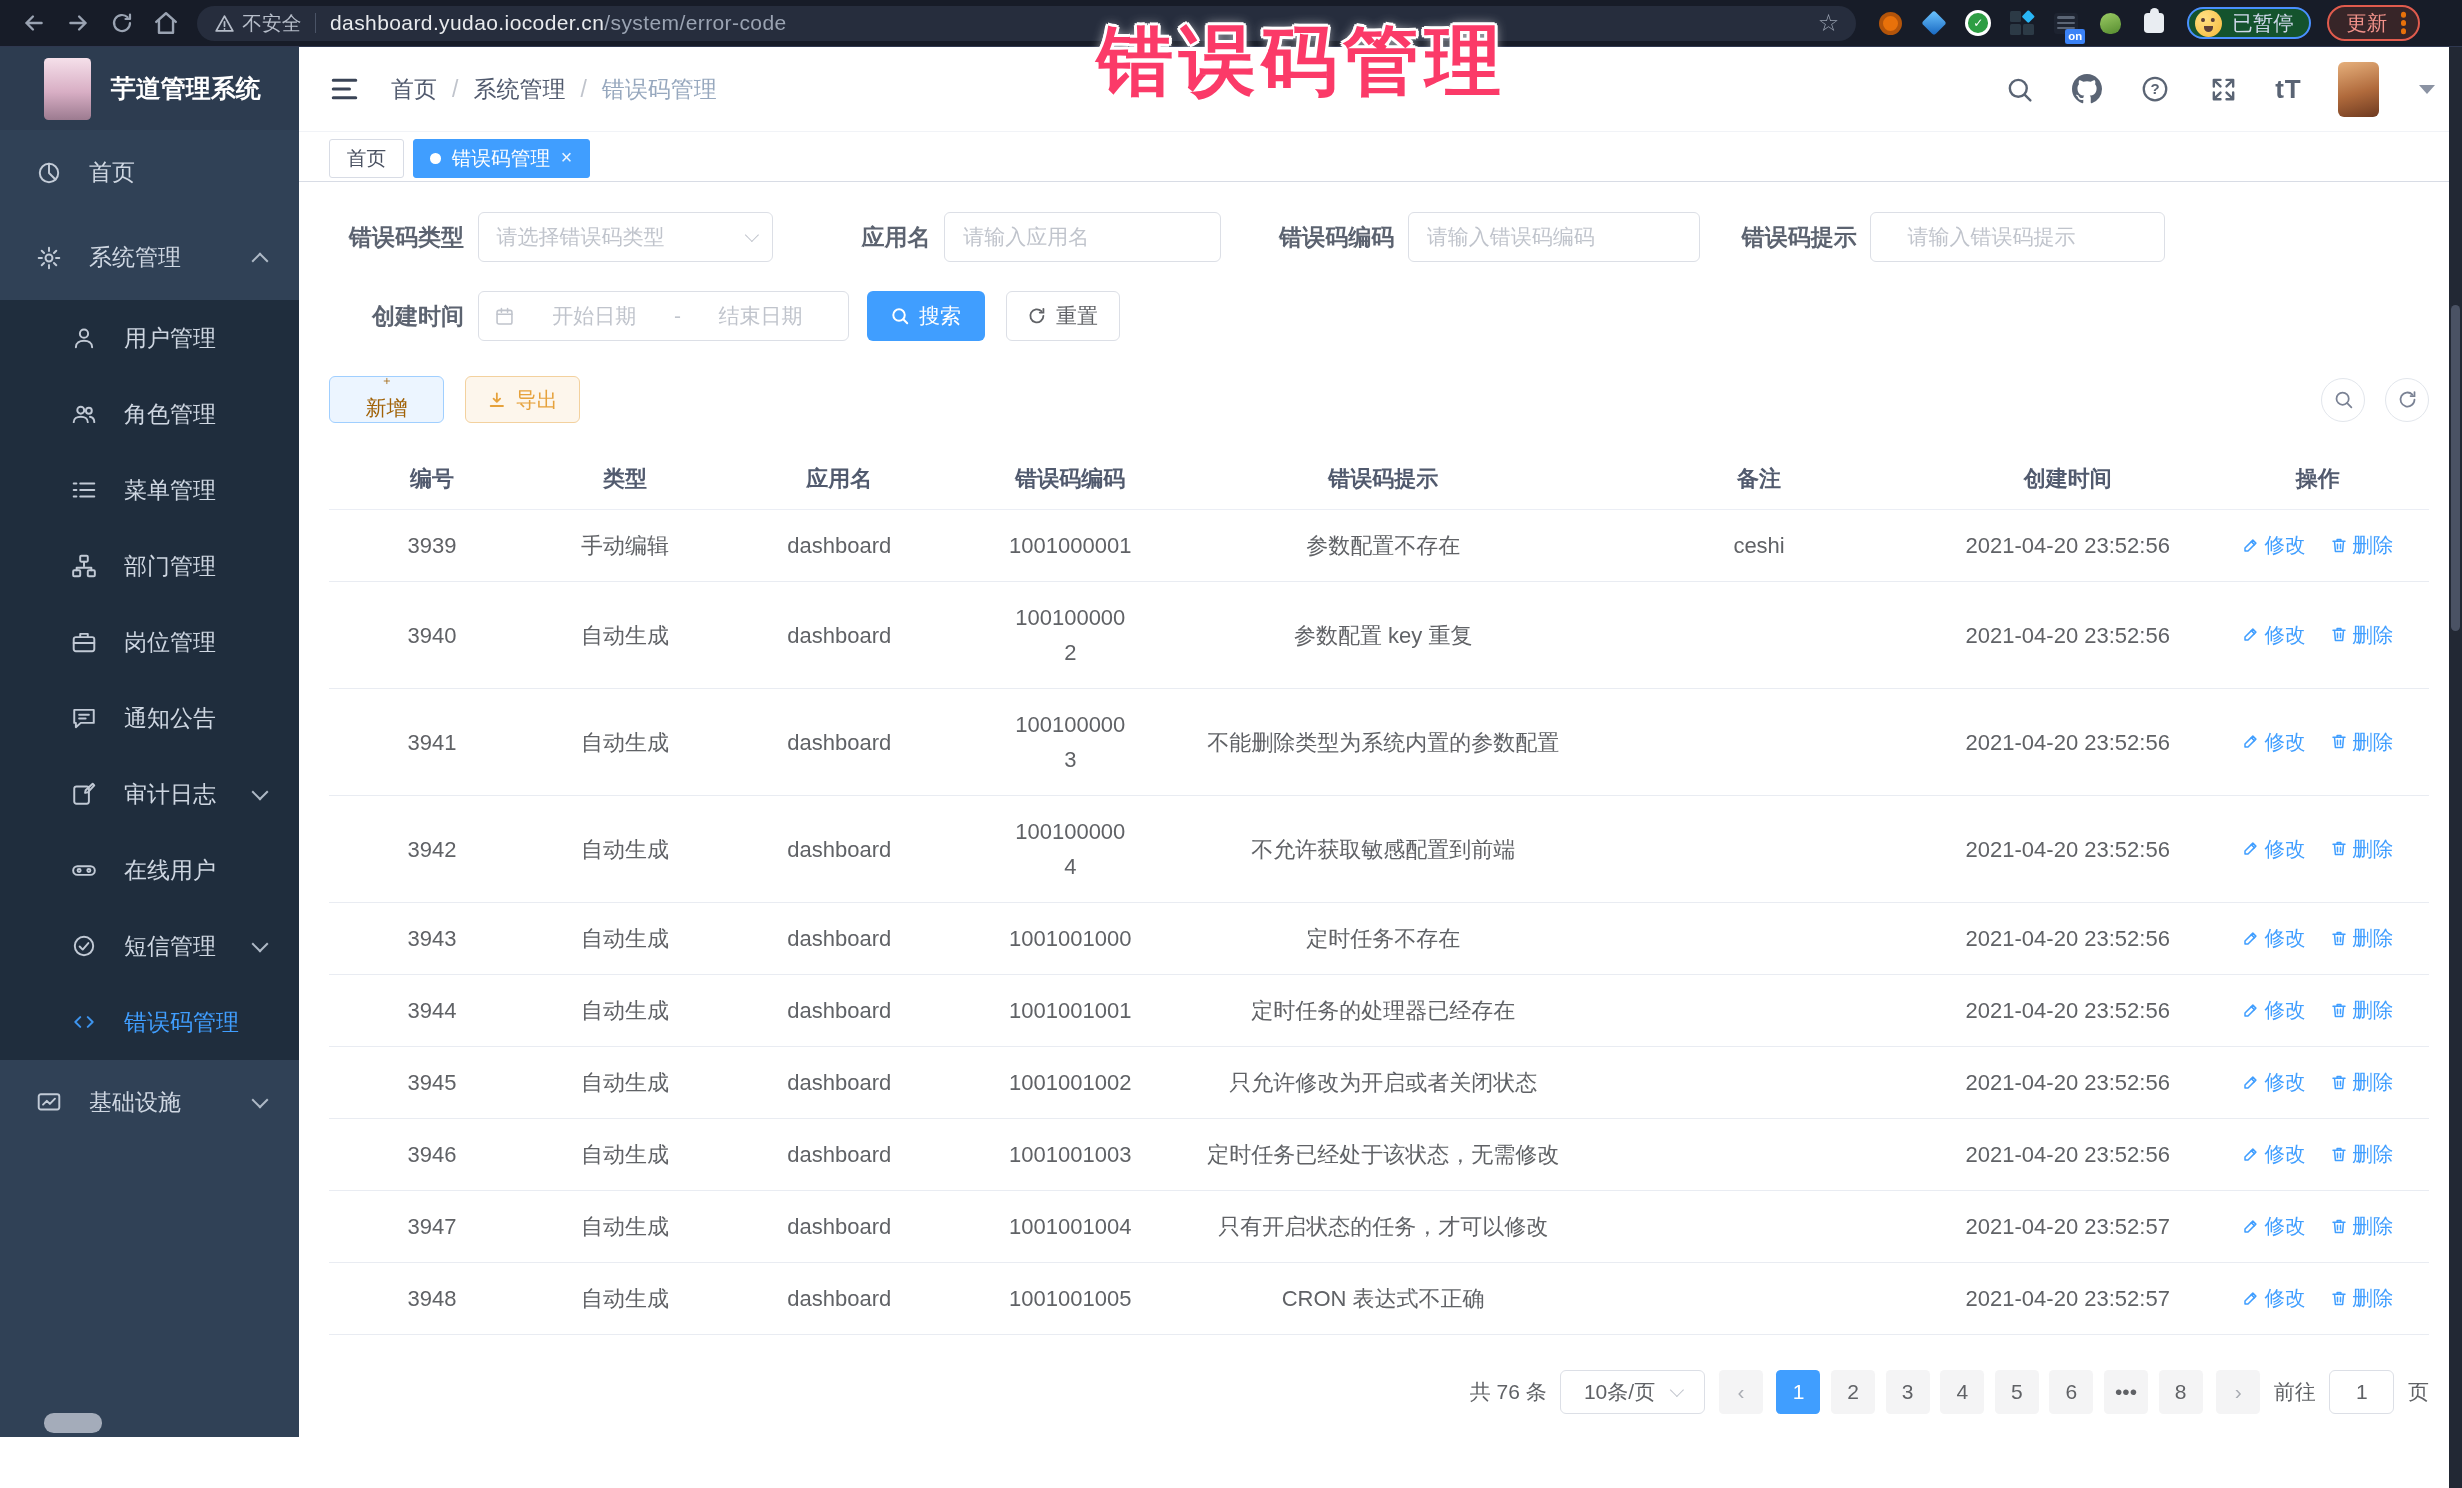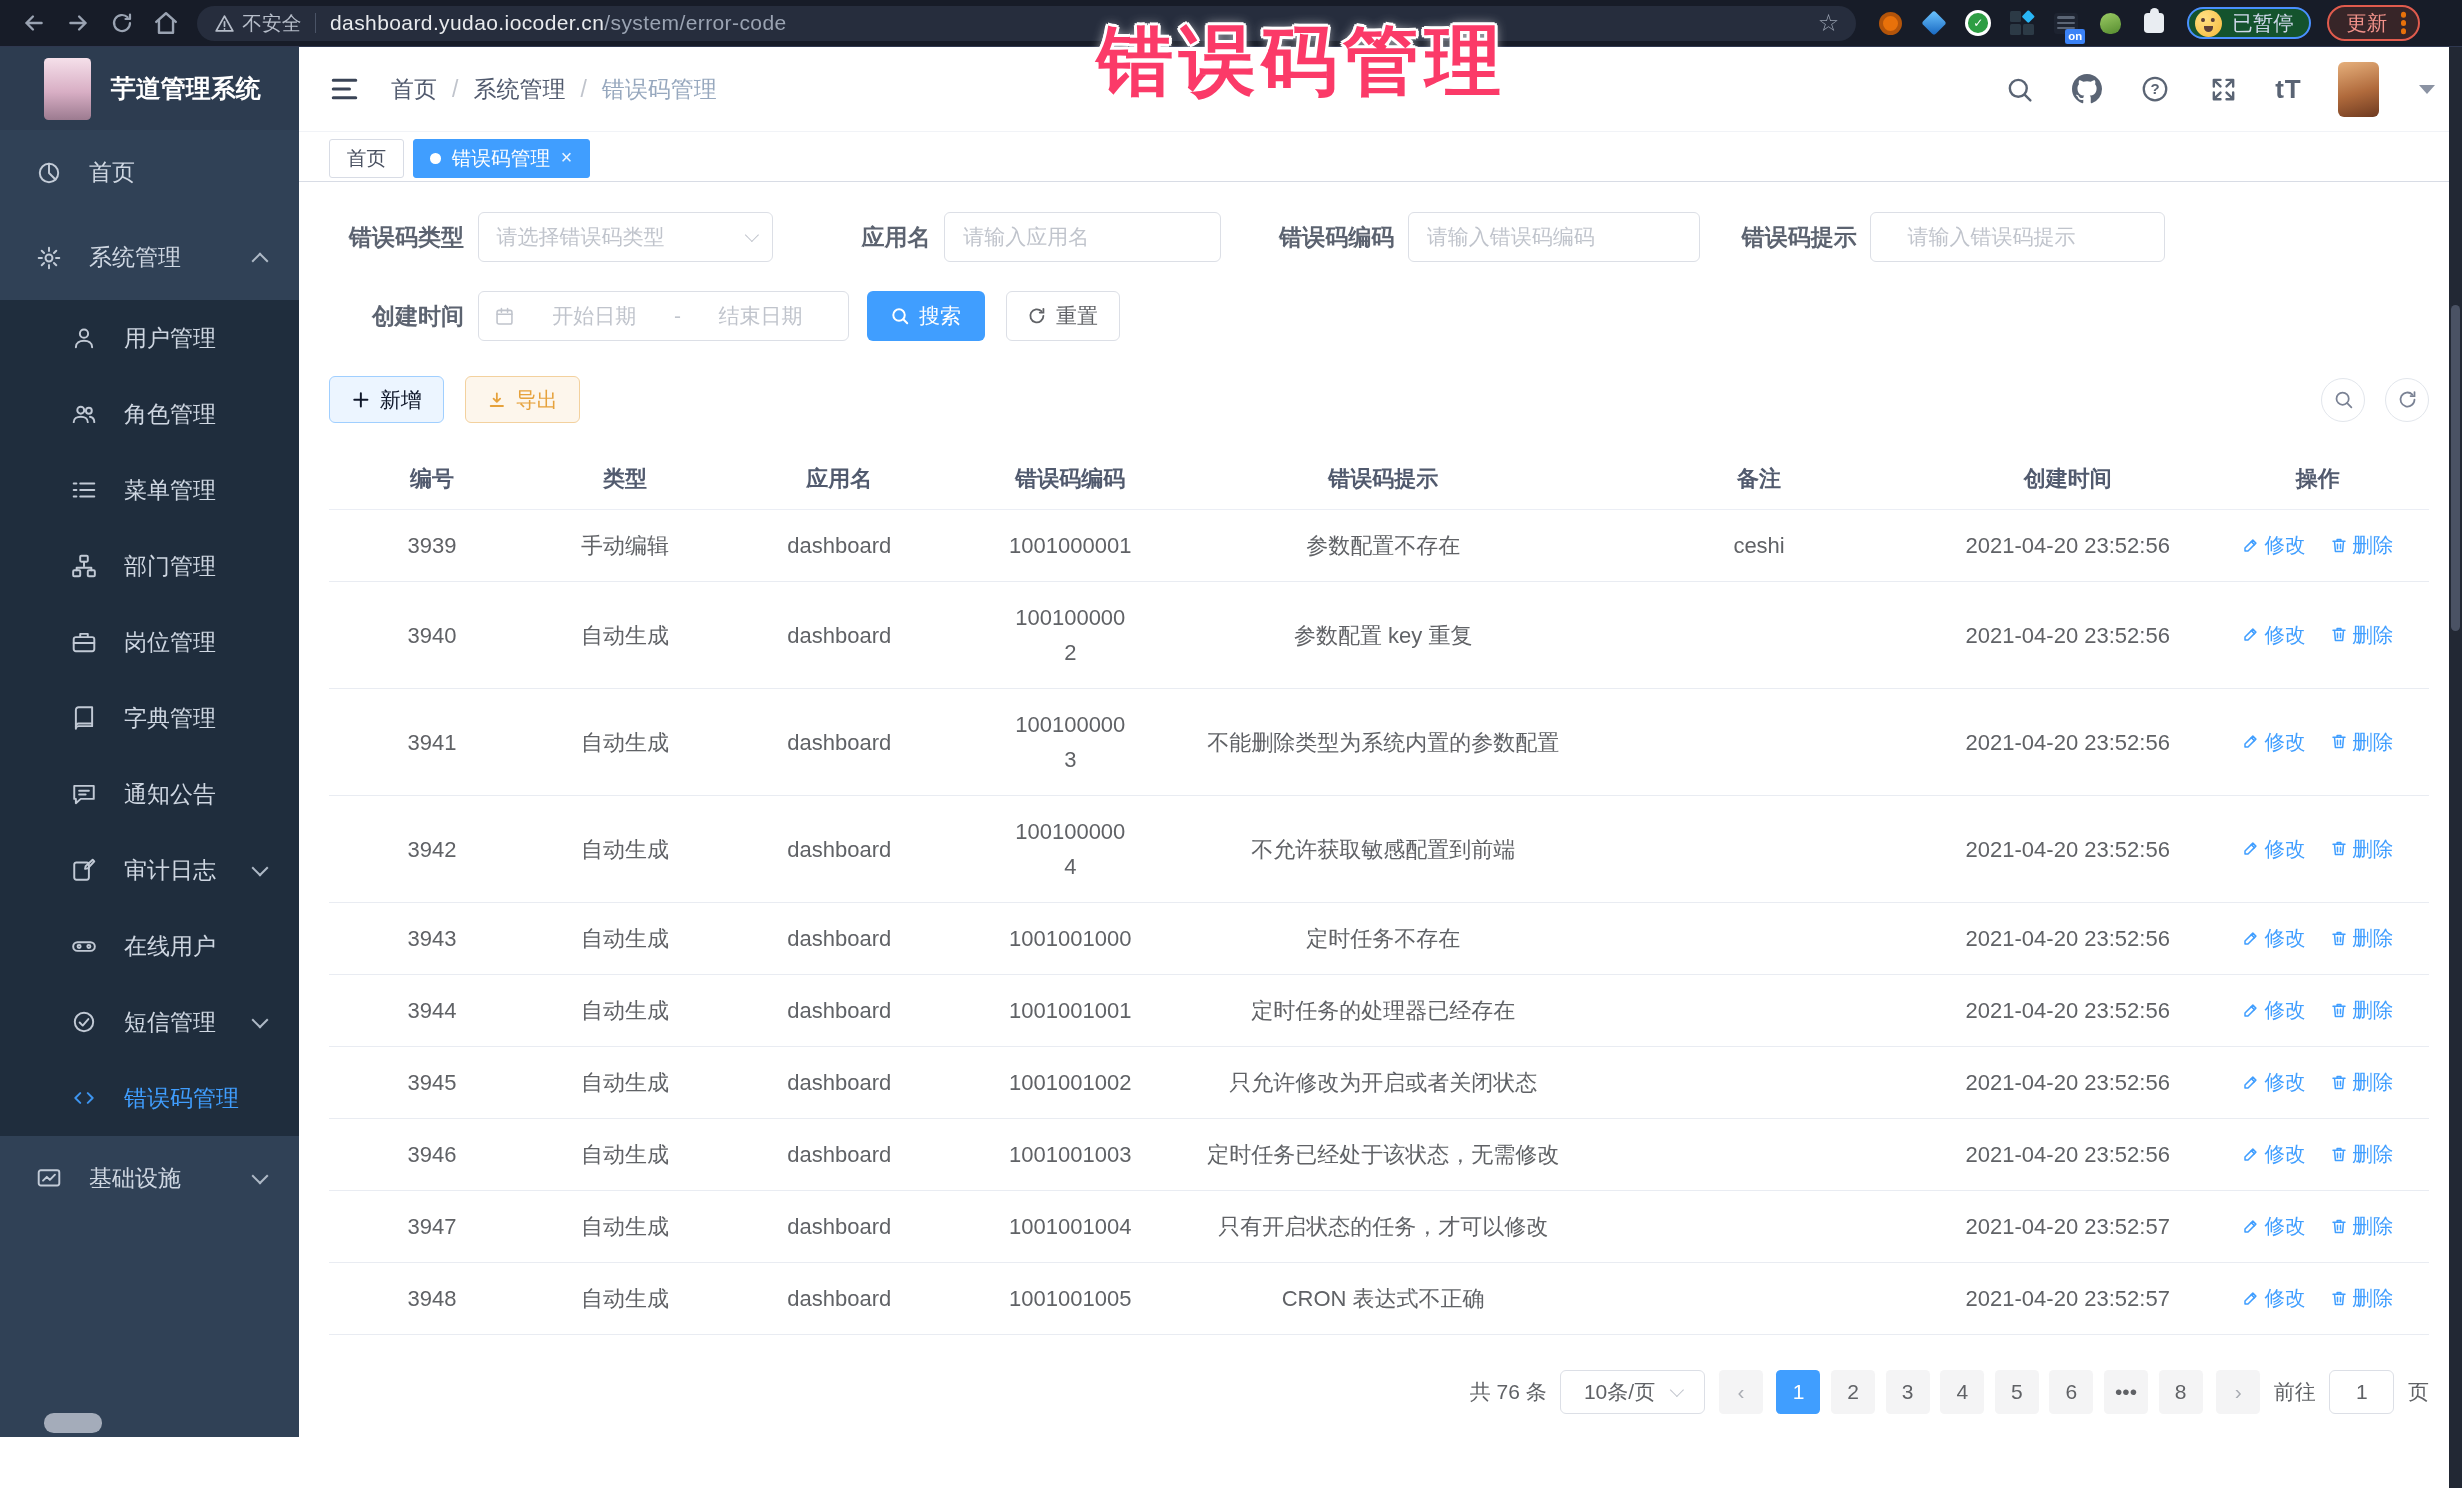--- a/index.html
+++ b/index.html
@@ -106,21 +106,21 @@
   .select-box .ph { color:#c0c4cc; flex:1; }
   .sel-caret { width:9.8px; height:9.8px; border-right:1.9px solid #c0c4cc; border-bottom:1.9px solid #c0c4cc; transform:rotate(45deg); margin-top:-3.8px; }
   .date-box { width:371px; margin-left:13.6px; display:flex; align-items:center; padding:0 15px; color:#c0c4cc; gap:7.6px; }
   .date-box .cal { color:#c0c4cc; flex:0 0 auto; }
   .date-box .ph { flex:1; text-align:center; }
   .date-box .dash { flex:0 0 auto; color:#c0c4cc; }
   .btn { height:50px; border-radius:6px; border:none; font-size:21px; display:inline-flex; align-items:center; justify-content:center; gap:9px; font-family:inherit; }
   .btn-search { width:118px; background:#409eff; color:#fff; margin-left:18px; }
   .btn-reset { width:114px; background:#fff; border:1.5px solid #dcdfe6; color:#606266; margin-left:21px; }
   .toolbar { margin-top:35px; display:flex; align-items:center; }
-  .btn-add { width:115px; height:47px; background:#ecf5ff; border:1.5px solid #a0cfff; color:#0f172a; }
+  .btn-add { width:115px; height:47px; background:#ecf5ff; border:1.5px solid #a0cfff; color:#a16207;flex-direction:column; }
   .btn-export { width:115px; height:47px; background:#fdf6ec; border:1.5px solid #f3d19e; color:#e6a23c; margin-left:21px; }
   .tool-circles { margin-left:auto; display:flex; gap:19.7px; }
   .circle-btn { width:44px; height:44px; border-radius:50%; border:1.5px solid #e2e6ec; background:#fff; color:#7a8294;
     display:flex; align-items:center; justify-content:center; }
 
   
   table.err-table { width:100%; margin-top:29px; border-collapse:collapse; table-layout:fixed; }
   .err-table th { font-size:22px; color:#515a6e; font-weight:bold; padding:12px 6px 15px; border-bottom:1.5px solid #ebeef5; text-align:center; }
   .err-table td { font-size:22px; color:#606266; padding:18px 6px; border-bottom:1.5px solid #e9ecf2; text-align:center; line-height:27px; }
   .err-table td.code { white-space:pre-line; line-height:35px; }
@@ -309,30 +309,20 @@
           <span class="mi-icon">
             <svg viewBox="0 0 24 24" width="26" height="26" fill="none" stroke="currentColor" stroke-width="1.8" stroke-linecap="round" stroke-linejoin="round">
               <rect x="2.5" y="7.5" width="19" height="13" rx="2"></rect>
               <path d="M8.5 7.5v-3h7v3M2.5 13h19"></path>
             </svg>
           </span>
           <span>岗位管理</span>
 
         </div>
 
-        <div class="menu-item sub">
-          <span class="mi-icon">
-            <svg viewBox="0 0 24 24" width="26" height="26" fill="none" stroke="currentColor" stroke-width="1.8" stroke-linecap="round" stroke-linejoin="round">
-              <path d="M4.5 4.5A2.5 2.5 0 017 2h12.5v17.5H7a2.5 2.5 0 00-2.5 2.5z"></path>
-              <path d="M4.5 19.5A2.5 2.5 0 017 17h12.5"></path>
-            </svg>
-          </span>
-          <span>字典管理</span>
-
-        </div>
 
         <div class="menu-item sub">
           <span class="mi-icon">
             <svg viewBox="0 0 24 24" width="26" height="26" fill="none" stroke="currentColor" stroke-width="1.8" stroke-linecap="round" stroke-linejoin="round">
               <path d="M3 4.5h18v12H9l-4.5 4v-4H3z"></path>
               <path d="M7.5 9h9M7.5 12.5h6"></path>
             </svg>
           </span>
           <span>通知公告</span>
 

